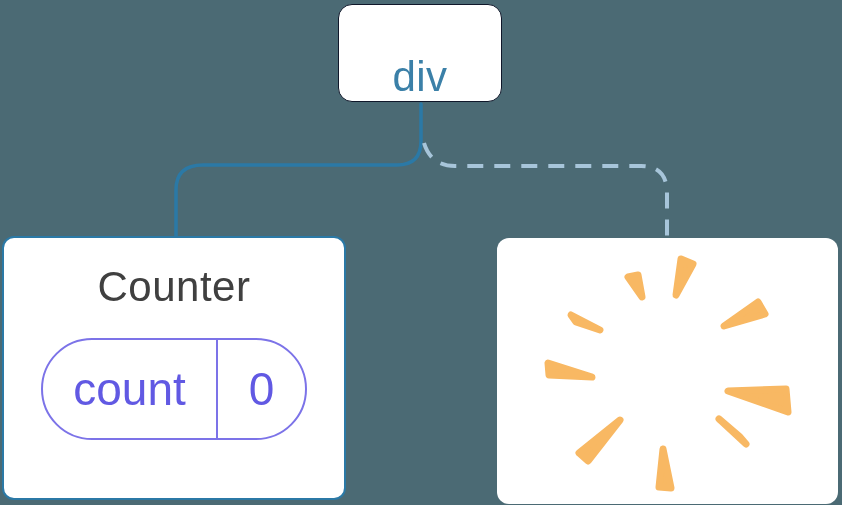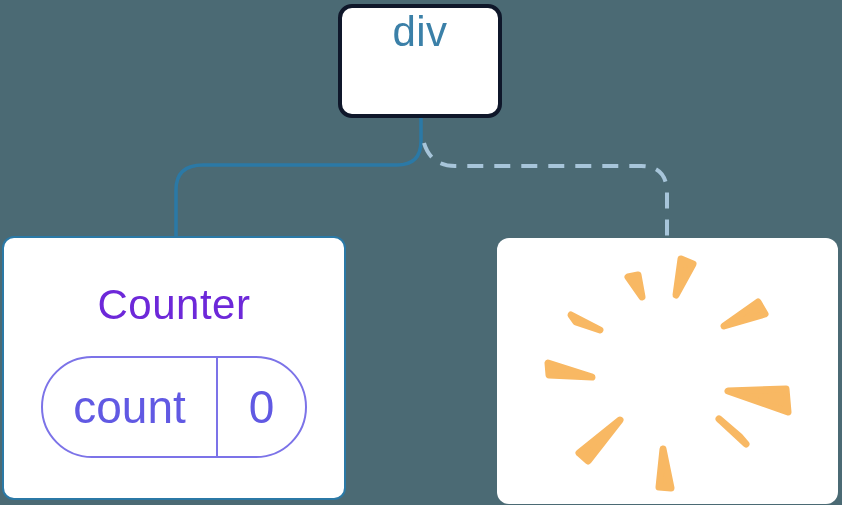--- a/index.html
+++ b/index.html
@@ -6,35 +6,35 @@
   body{
     width:842px;height:505px;overflow:hidden;
     background:#4B6A74;
     font-family:"Liberation Sans", sans-serif;
     position:relative;
   }
   .stage{position:absolute;inset:0;}
   svg.connectors{position:absolute;left:0;top:0;width:842px;height:505px;}
   .node{position:absolute;background:#fff;box-sizing:border-box;}
   .root-node{
-    left:338px;top:4px;width:164px;height:114px;
-    border:4px solid #0f172a;border-radius:14px;
-    display:flex;align-items:flex-start;justify-content:center;
+    left:338px;top:4px;width:164px;height:98px;
+    border:1px solid #0f172a;border-radius:14px;
+    display:flex;align-items:flex-end;justify-content:center;
   }
   .root-label{
     color:#3B80A8;font-size:42px;font-weight:500;letter-spacing:.5px;
   }
   .counter-node{
     left:2px;top:236px;width:344px;height:264px;
     border:2.5px solid #2B79A6;border-radius:12px;
     display:flex;flex-direction:column;align-items:center;
   }
   .counter-title{
-    margin-top:42px;line-height:50px;font-size:42px;font-weight:500;
-    color:#6d28d9;letter-spacing:.5px;
+    margin-top:24px;line-height:50px;font-size:42px;font-weight:500;
+    color:#404040;letter-spacing:.5px;
   }
   .state-pill{
     margin-top:26px;width:266px;height:102px;box-sizing:border-box;
     border:2px solid #7C73E8;border-radius:60px;
     display:flex;align-items:stretch;overflow:hidden;
   }
   .pill-cell{
     display:flex;align-items:center;justify-content:center;
     color:#6159E3;font-size:46px;font-weight:500;
   }

